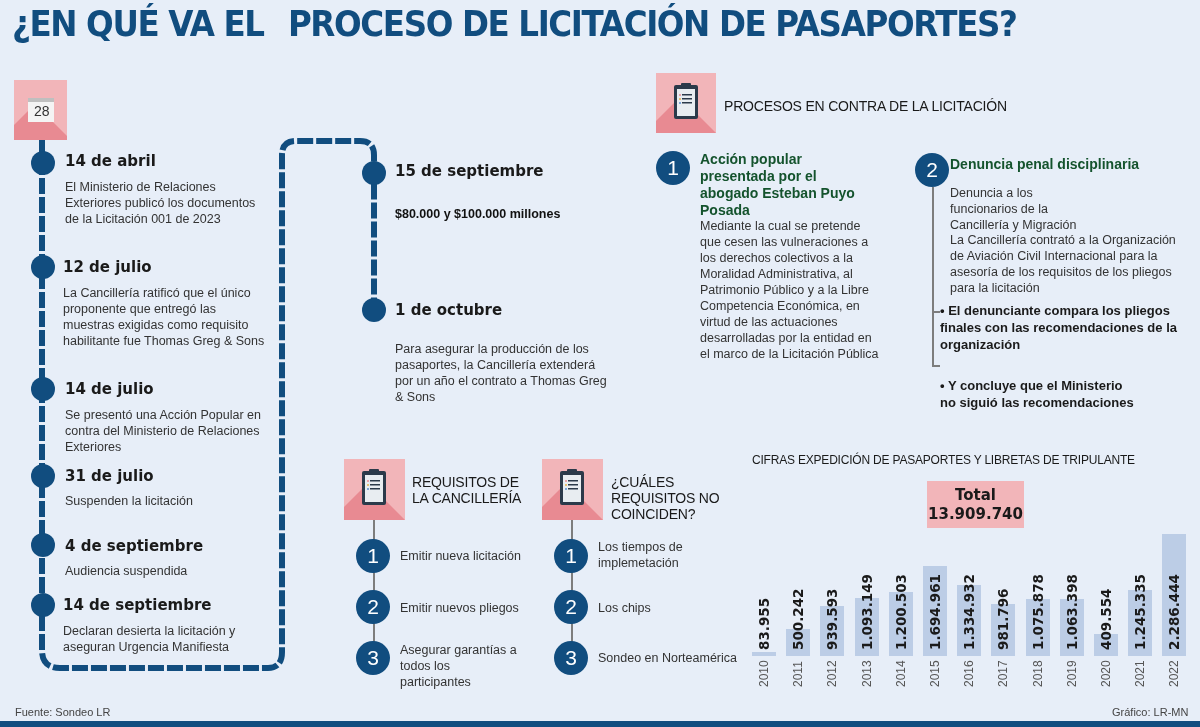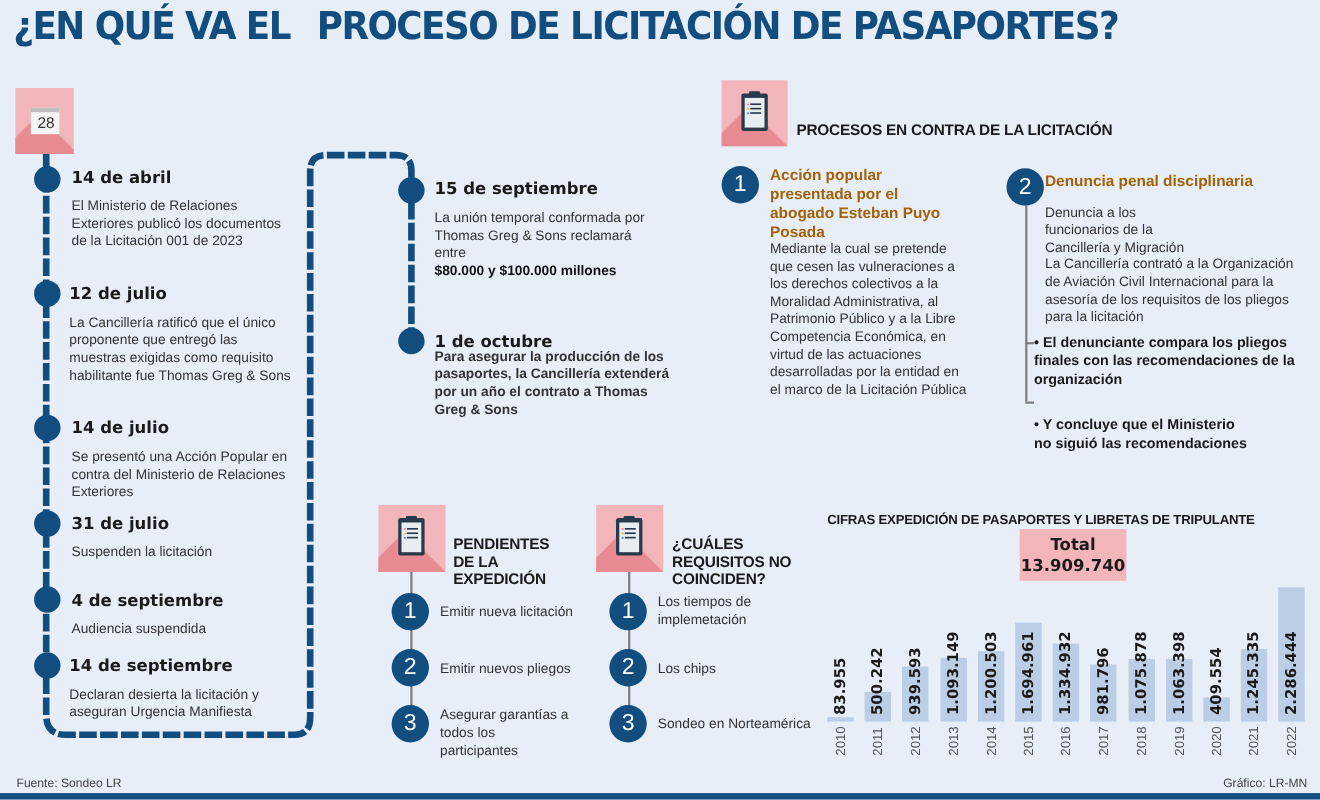--- a/index.html
+++ b/index.html
@@ -47,31 +47,31 @@
     position: absolute; font-family: "DejaVu Sans", sans-serif; font-weight: bold;
     font-size: 15px; color: #1a1a1a; white-space: nowrap;
   }
   .evt-text {
     position: absolute; font-size: 12.5px; line-height: 16px; color: #333;
     font-family: "Liberation Sans", sans-serif;
   }
   .evt-text b { color: #111; }
 
   .sec-head {
-    position: absolute; font-weight: bold; font-size: 13px; color: #1a1a1a;
-    line-height: 16px; letter-spacing: -0.2px; margin-top: 12px;
+    position: absolute; font-weight: normal; font-size: 13px; color: #1a1a1a;
+    line-height: 16px; letter-spacing: -0.2px;
   }
   .num {
     position: absolute; width: 34px; height: 34px; border-radius: 50%;
     background: #114d7f; color: #fff; text-align: center; line-height: 34px;
     font-size: 21px; font-family: "Liberation Sans", sans-serif;
   }
   .vline { position: absolute; width: 1.5px; background: #7d7d7d; }
   .item-text { position: absolute; font-size: 12.5px; color: #333; line-height: 16px; }
-  .bold-text { position: absolute; font-weight: bold; font-size: 13.5px; color: #a16207; line-height: 17px; }
+  .bold-text { position: absolute; font-weight: bold; font-size: 13.5px; color: #14532d; line-height: 17px; }
   .bullet { position: absolute; font-size: 13px; font-weight: bold; color: #1a1a1a; line-height: 17px; }
 
   
   .bar { position: absolute; background: #bccde6; bottom: 0; }
   .bar-val {
     position: absolute; font-family: "DejaVu Sans", sans-serif; font-weight: bold; font-size: 13.5px;
     color: #1a1a1a; white-space: nowrap;
     transform: rotate(-90deg); transform-origin: left bottom;
   }
   .yr {
@@ -119,27 +119,27 @@
 <div class="evt-date" style="left:65px;top:537px;">4 de septiembre</div>
 <div class="evt-text" style="left:65px;top:563px;width:210px;">Audiencia suspendida</div>
 
 <div class="node" style="left:31px;top:593px;"></div>
 <div class="evt-date" style="left:63px;top:596px;">14 de septiembre</div>
 <div class="evt-text" style="left:63px;top:623px;width:200px;">Declaran desierta la licitación y aseguran Urgencia Manifiesta</div>
 
 <div class="node" style="left:362px;top:161px;"></div>
 <div class="evt-date" style="left:395px;top:162px;">15  de septiembre</div>
 <div class="evt-text" style="left:395px;top:190px;width:205px;">
-  <span>La unión temporal conformada por Thomas Greg &amp; Sons reclamará entre</span><br>
+  <br>
   <b>$80.000 y $100.000 millones</b>
 </div>
 
 <div class="node" style="left:362px;top:298px;"></div>
 <div class="evt-date" style="left:395px;top:301px;">1 de octubre</div>
-<div class="evt-text" style="left:395px;top:316px;width:220px;font-weight:bold;">Para asegurar la producción de los pasaportes, la Cancillería extenderá por un año el contrato a Thomas Greg &amp; Sons</div>
+<div class="evt-text" style="left:395px;top:341px;width:220px;">Para asegurar la producción de los pasaportes, la Cancillería extenderá por un año el contrato a Thomas Greg &amp; Sons</div>
 
 <div class="abs tile" style="left:656px;top:73px;width:60px;height:60px;">
   <svg width="60" height="60">
     <rect x="18" y="12" width="24" height="34" rx="2" fill="#2b3a4a"></rect>
     <rect x="21" y="16" width="18" height="27" fill="#e8edf1"></rect>
     <rect x="25" y="10" width="10" height="5" rx="1" fill="#2b3a4a"></rect>
     <circle cx="24" cy="22" r="1" fill="#e88a92"></circle>
       <rect x="26" y="21" width="10" height="1.5" fill="#2b3a4a"></rect>
     <circle cx="24" cy="26" r="1" fill="#e4b04a"></circle>
       <rect x="26" y="25" width="10" height="1.5" fill="#2b3a4a"></rect>
@@ -169,21 +169,21 @@
     <rect x="21" y="16" width="18" height="27" fill="#e8edf1"></rect>
     <rect x="25" y="10" width="10" height="5" rx="1" fill="#2b3a4a"></rect>
     <circle cx="24" cy="22" r="1" fill="#e88a92"></circle>
       <rect x="26" y="21" width="10" height="1.5" fill="#2b3a4a"></rect>
     <circle cx="24" cy="26" r="1" fill="#e4b04a"></circle>
       <rect x="26" y="25" width="10" height="1.5" fill="#2b3a4a"></rect>
     <circle cx="24" cy="30" r="1" fill="#5b8fd0"></circle>
       <rect x="26" y="29" width="10" height="1.5" fill="#2b3a4a"></rect>
   </svg>
 </div>
-<div class="sec-head" style="left:412px;top:474px;width:110px;font-size:14px;">PENDIENTES DE LA EXPEDICIÓN</div>
+<div class="sec-head" style="left:412px;top:474px;width:110px;font-size:14px;">REQUISITOS DE LA CANCILLERÍA</div>
 <div class="vline" style="left:373px;top:520px;height:140px;"></div>
 <div class="num" style="left:356px;top:539px;">1</div>
 <div class="item-text" style="left:400px;top:548px;">Emitir nueva licitación</div>
 <div class="num" style="left:356px;top:590px;">2</div>
 <div class="item-text" style="left:400px;top:600px;">Emitir nuevos pliegos</div>
 <div class="num" style="left:356px;top:641px;">3</div>
 <div class="item-text" style="left:400px;top:642px;width:120px;">Asegurar garantías a todos los participantes</div>
 
 <div class="abs tile" style="left:542px;top:459px;width:61px;height:61px;">
   <svg width="60" height="60">

